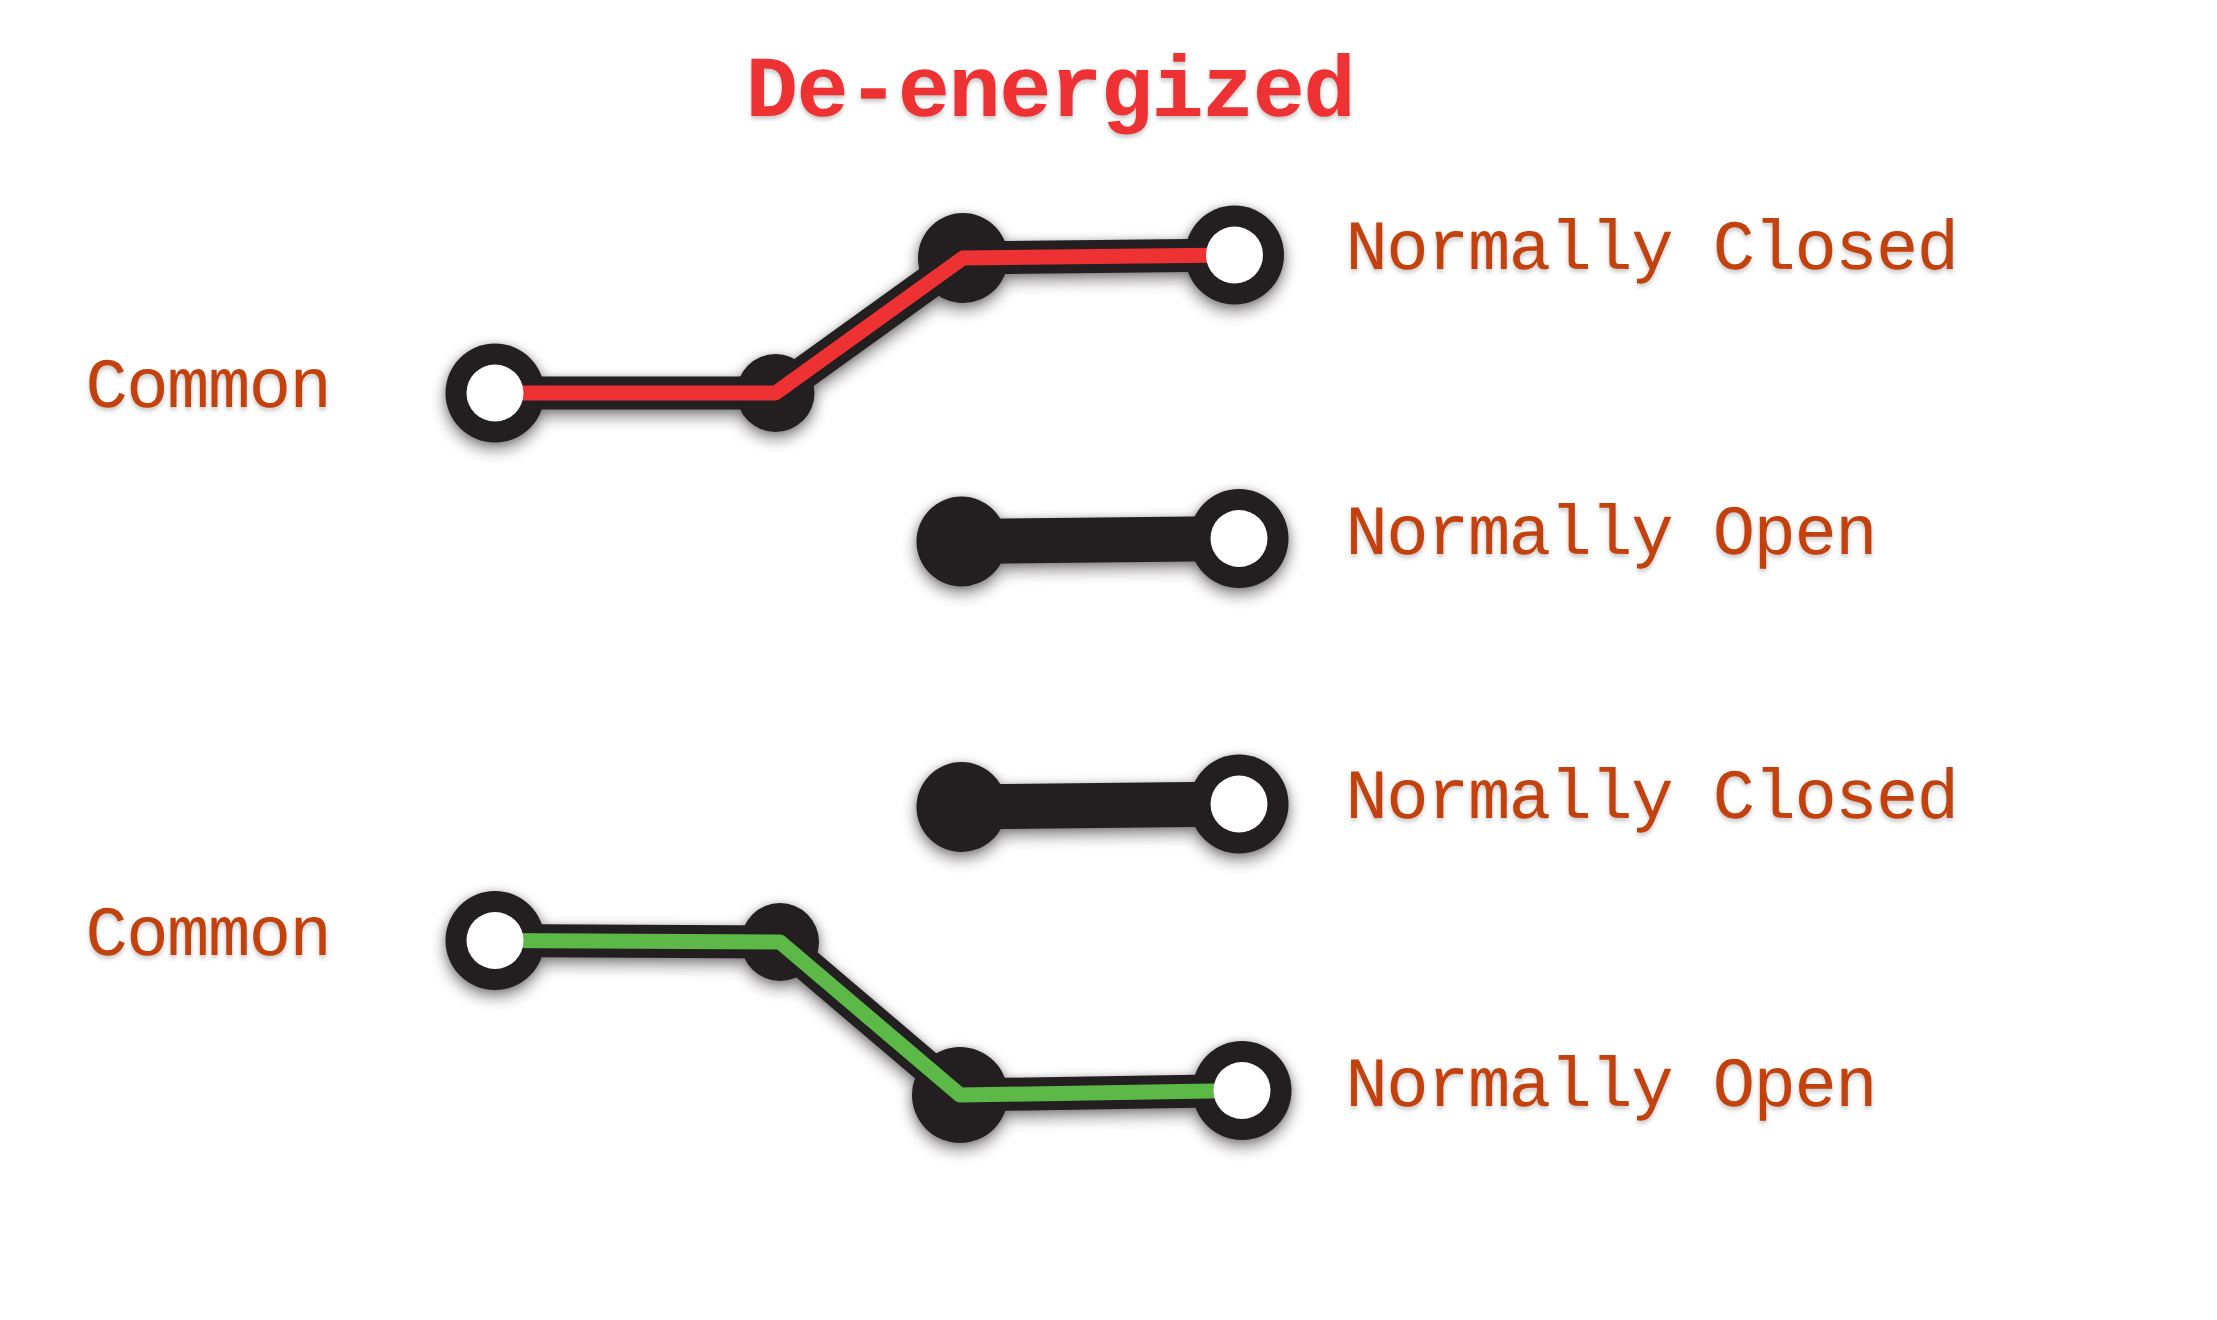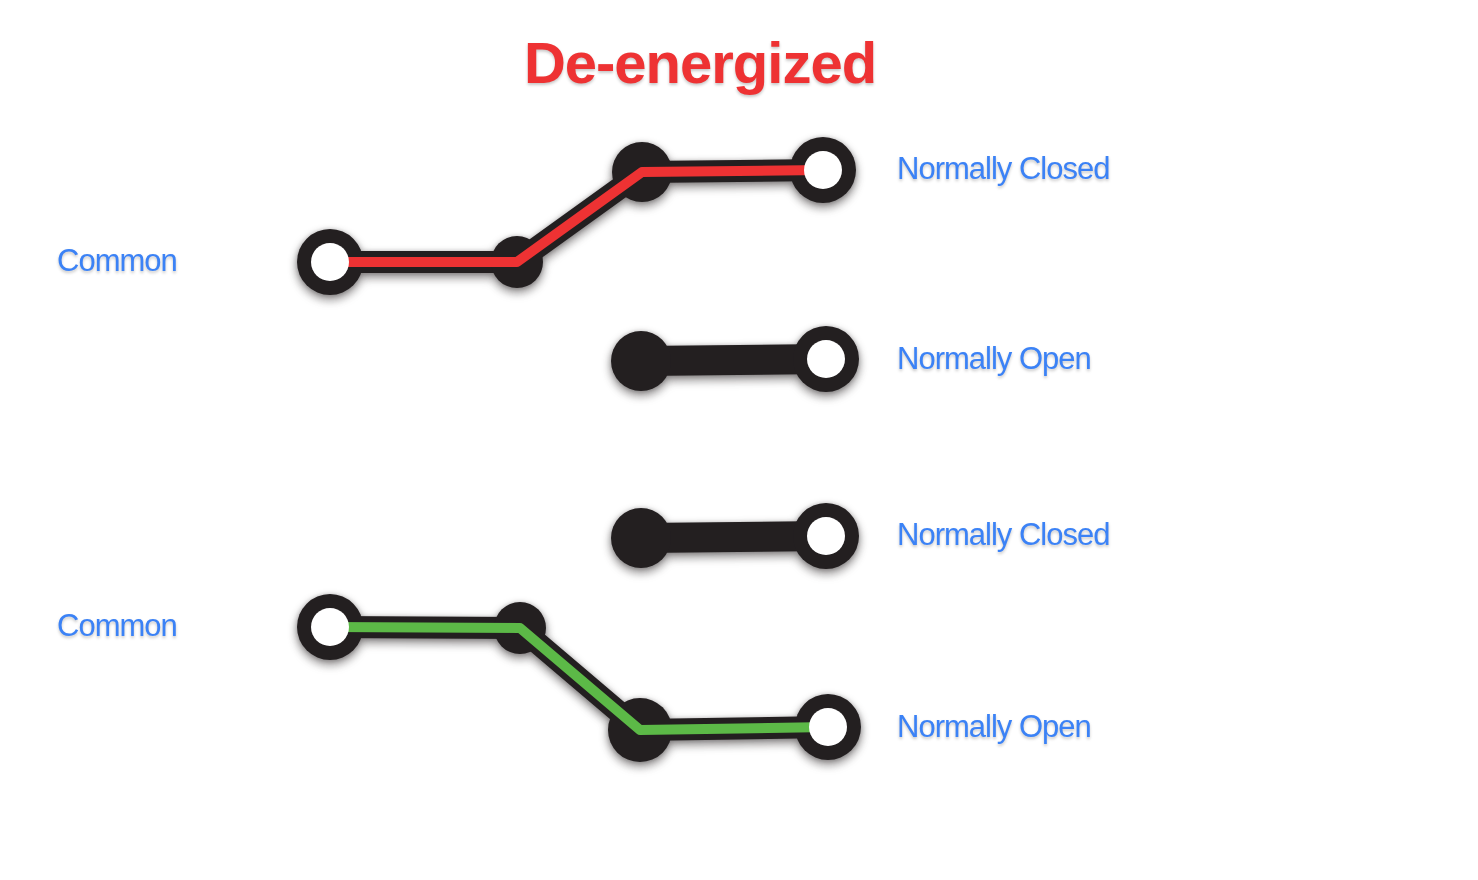--- a/index.html
+++ b/index.html
@@ -6,33 +6,33 @@
     margin: 0;
     padding: 0;
     background: #ffffff;
   }
   .stage {
     position: relative;
     width: 1353px;
     height: 880px;
     background: #ffffff;
     overflow: hidden;
-    font-family: Liberation Sans, sans-serif;
+    font-family: Liberation Mono, monospace;
   }
   .diagram-svg {
     position: absolute;
     left: 0;
     top: 0;
     filter: drop-shadow(0px 4px 5px rgba(35,31,32,0.45)) drop-shadow(0px 1px 2px rgba(35,31,32,0.30));
   }
   .lbl {
     position: absolute;
     white-space: nowrap;
-    color: #3b82f6;
-    font-size: 31px;
+    color: #c2410c;
+    font-size: 47px;
     font-weight: 400;
     letter-spacing: -1px;
     transform: translateY(-54%);
     text-shadow: 0 2px 3px rgba(35,31,32,0.25);
   }
   .title {
     position: absolute;
     white-space: nowrap;
     font-size: 58px;
     font-weight: 700;

